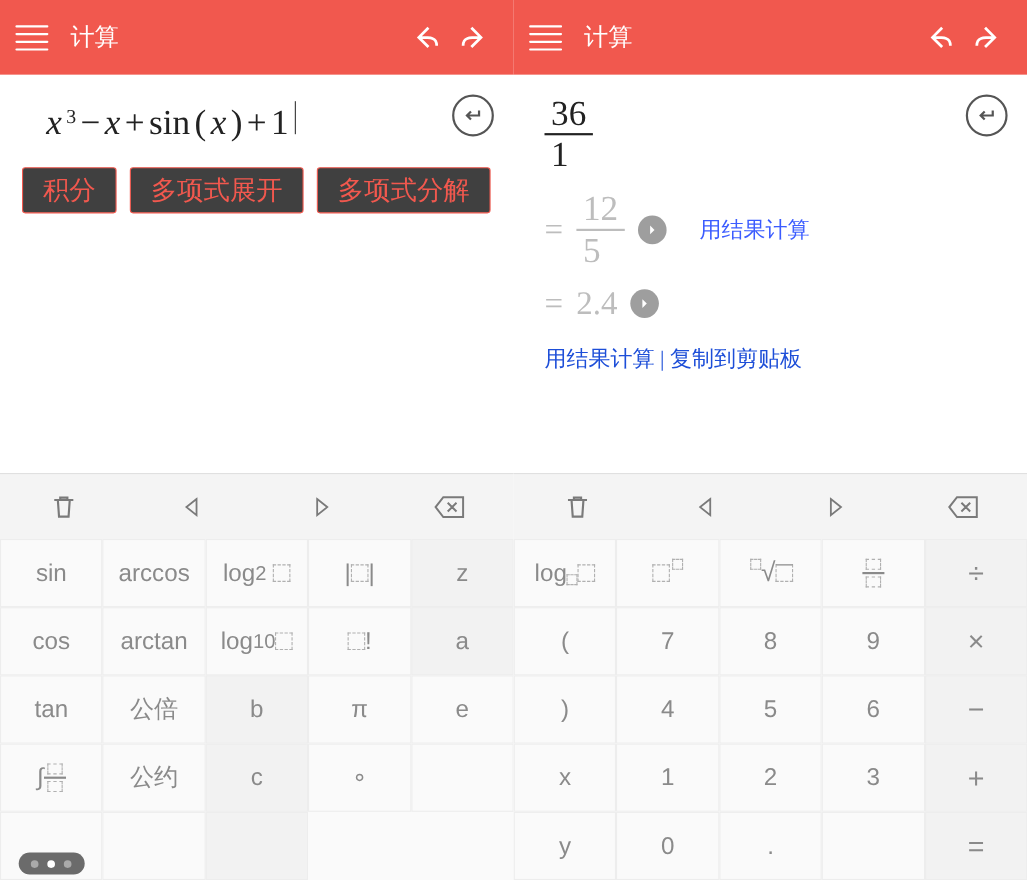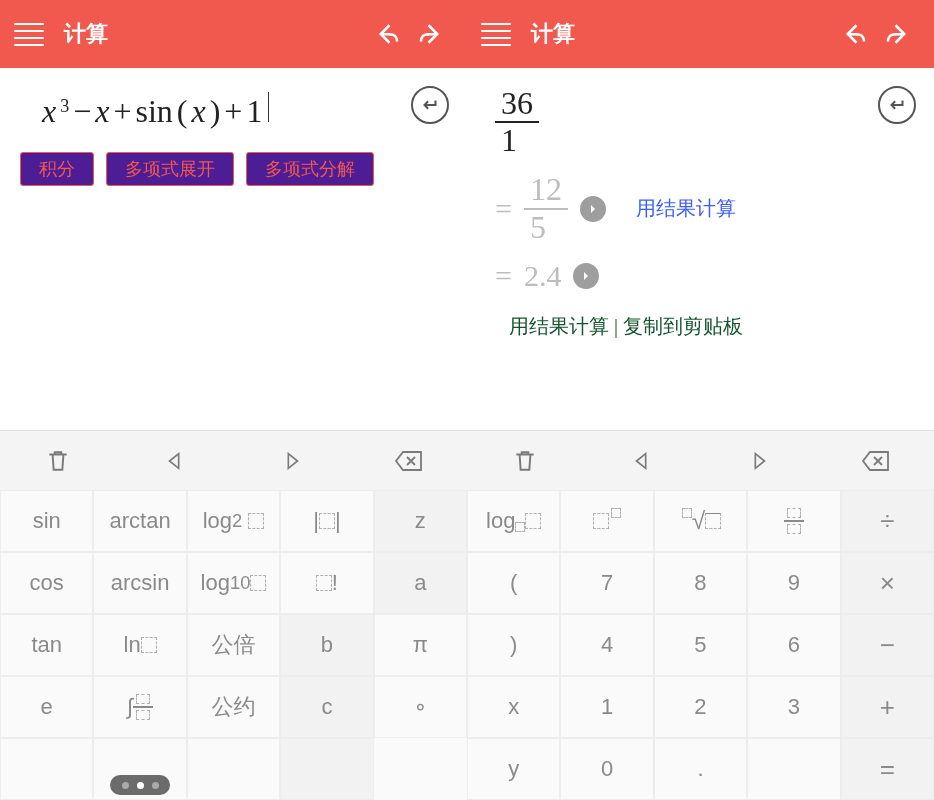--- a/index.html
+++ b/index.html
@@ -21,21 +21,21 @@
   .header {
     height: 68px;
     background: #f1584e;
     display: flex;
     align-items: center;
     color: #fff;
     padding: 0 14px;
   }
   .menu-icon { width: 30px; display:flex; flex-direction:column; gap:5px; }
   .menu-icon span { display:block; height:2px; background:#fff; border-radius:1px; }
-  .header-title { font-size: 22px; margin-left: 20px; font-weight: 700; }
+  .header-title { font-size: 22px; margin-left: 20px; font-weight: 400; }
   .header-spacer { flex: 1; }
   .hdr-btn { width: 44px; height: 44px; display:flex; align-items:center; justify-content:center; }
   .hdr-btn svg { stroke:#fff; fill:none; stroke-width:2; }
   .content {
     flex: 1;
     background: #fff;
     padding: 18px;
     position: relative;
   }
   .enter-btn, .enter-btn-r {
@@ -60,38 +60,38 @@
     gap: 4px;
     flex-wrap: wrap;
   }
   .expr .rm { font-style: normal; }
   .expr .sup { font-size: 18px; vertical-align: super; position:relative; top:-10px; font-style: normal;}
   .expr .cursor { display:inline-block; width:1px; height:30px; background:#333; vertical-align:middle; margin-left:2px;}
   .pills { display:flex; gap:12px; margin-top:4px; padding:0 2px; }
   .pill {
     border: 1.5px solid #f1584e;
     color: #f1584e;
-    font-size: 18px;
+    font-size: 24px;
     padding: 4px 18px;
     border-radius: 3px;
-    background: #4c1d95;
+    background: #404040;
   }
   .frac-area {
     font-family: "Times New Roman", Georgia, serif;
     font-size: 32px;
     color: #222;
     padding: 0 44px 0 10px;
   }
   .frac { display:inline-flex; flex-direction:column; align-items:flex-start; vertical-align:middle; }
   .frac .n { border-bottom: 2px solid currentColor; padding: 0 6px; line-height:1.1; }
   .frac .d { padding: 0 6px; line-height:1.1; }
   .res-row { display:flex; align-items:center; gap:12px; margin-top:14px; color:#bdbdbd; }
   .res-row .eq { font-size:30px; font-style:normal; }
   .res-link { color:#3b5cff; font-size:20px; margin-left:18px; }
-  .res-link2 { color:#14532d; font-size:20px; margin-top:20px;margin-left:14px; }
+  .res-link2 { color:#1d4ed8; font-size:20px; margin-top:20px; }
   .circle-arrow { width:26px; height:26px; border-radius:50%; background:#9e9e9e; display:inline-flex; align-items:center; justify-content:center; }
   .circle-arrow svg { fill:#fff; }
 
   .toolbar {
     height: 60px;
     background: #f4f4f4;
     display:flex;
     align-items:center;
     justify-content: space-around;
     border-top:1px solid #e0e0e0;
@@ -209,36 +209,32 @@
       </div>
     <div class="tbtn">
         <svg width="30" height="24" viewBox="0 0 30 24">
           <path d="M9 3 L27 3 L27 21 L9 21 L2 12 Z M13 8 L21 16 M21 8 L13 16"></path>
         </svg>
       </div>
   </div>
 
   <div class="keypad kA">
     <div class="key">sin</div>
-    <div class="key">arctan</div>
+    <div class="key">arccos</div>
     <div class="key">log<sub>2</sub>&nbsp;<span class="dashed"></span></div>
     <div class="key">|<span class="dashed"></span>|</div>
     <div class="key dark">z</div>
 
     <div class="key">cos</div>
-    <div class="key">arcsin</div>
+    <div class="key">arctan</div>
     <div class="key">log<sub>10</sub><span class="dashed"></span></div>
     <div class="key"><span class="dashed"></span>!</div>
     <div class="key dark">a</div>
 
     <div class="key">tan</div>
-    <div class="key">
-        <span>ln</span>
-        <span class="dashed"></span>
-      </div>
     <div class="key">公倍</div>
     <div class="key dark">b</div>
 
     <div class="key">π</div>
     <div class="key">e</div>
     <div class="key">∫<span class="frac-icon">
           <span></span>
           <span class="bar"></span>
           <span></span>
         </span></div>

